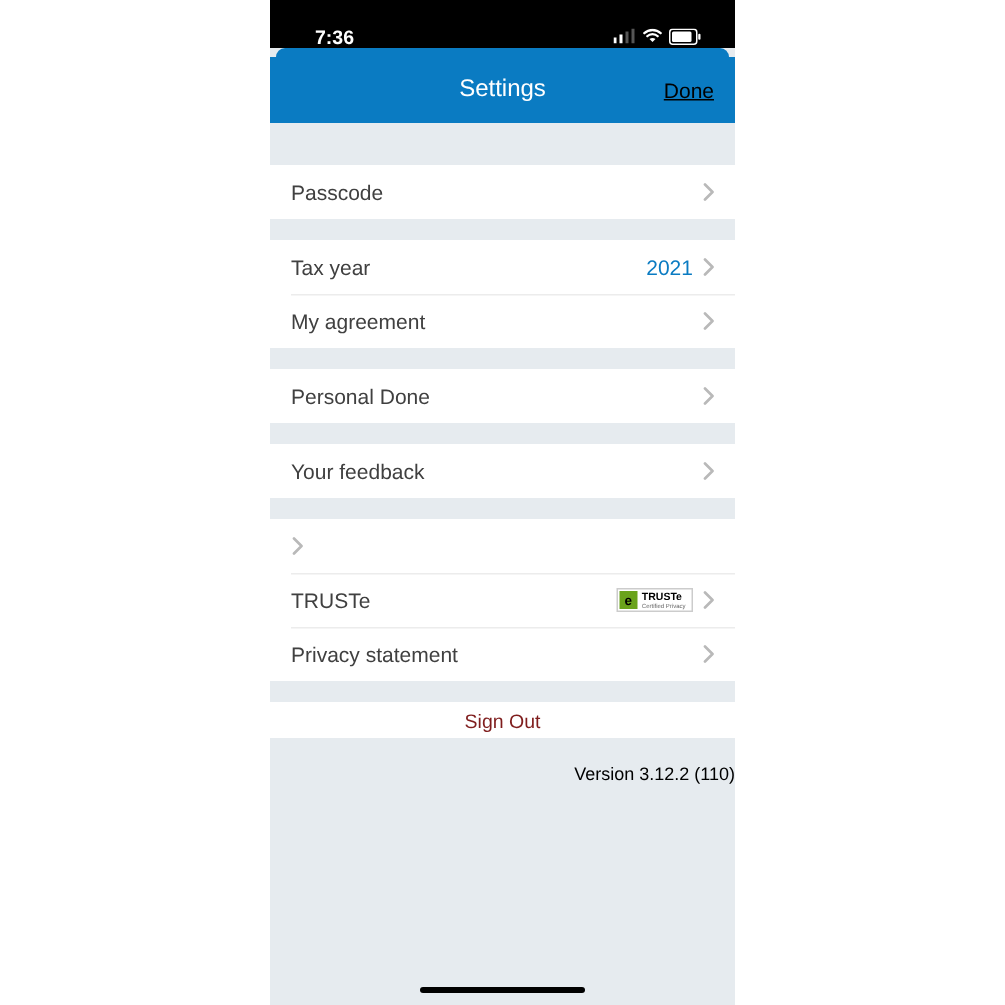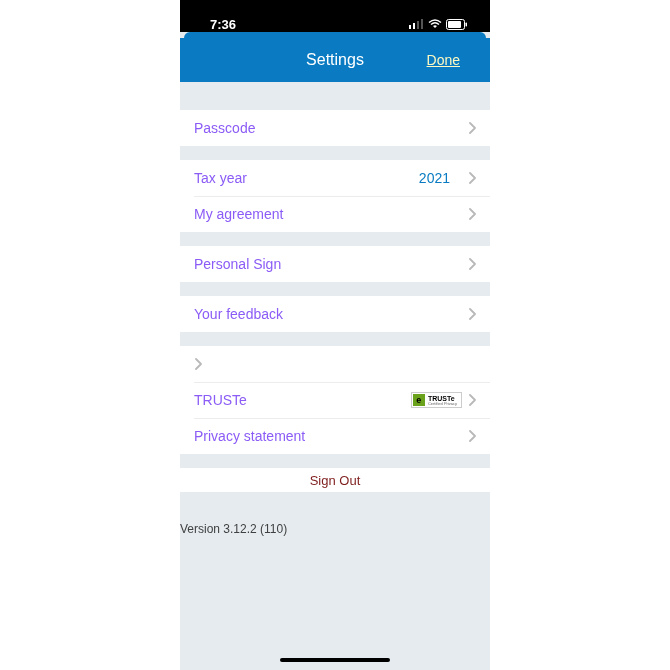--- a/index.html
+++ b/index.html
@@ -4,35 +4,35 @@
   <style>
     * { margin: 0; padding: 0; box-sizing: border-box; font-family: -apple-system, BlinkMacSystemFont, "Segoe UI", Helvetica, Arial, sans-serif; }
     body { background: #fff; display: flex; justify-content: center; align-items: flex-start; }
     .phone { width: 310px; height: 670px; background: #e6ebef; position: relative; overflow: hidden; }
     .statusbar { background: #000; height: 32px; color: #fff; display: flex; align-items: center; justify-content: space-between; padding: 16px 22px 0 30px; font-size: 13px; font-weight: 600; }
     .statusbar .right { display: flex; align-items: center; gap: 4px; }
     .sb-icon { display: inline-block; }
     .pretab { background: #0a7bc2; height: 6px; border-radius: 6px 6px 0 0; margin: 0 4px; }
     .header { background: #0a7bc2; height: 44px; display: flex; align-items: center; justify-content: center; position: relative; }
     .header-title { color: #fff; font-size: 16px; font-weight: 500; }
-    .header-done { position: absolute; right: 30px; color: #fef9c3; font-size: 14px; text-decoration: underline; cursor: pointer; }
+    .header-done { position: absolute; right: 14px; color: #000000; font-size: 14px; text-decoration: underline; cursor: pointer; }
     .gap { height: 28px; }
     .gap-sm { height: 14px; }
     .group { background: #fff; }
     .row { display: flex; align-items: center; height: 36px; padding: 0 14px; cursor: pointer; position: relative; }
     .row + .row::before { content: ""; position: absolute; top: 0; left: 14px; right: 0; height: 1px; background: #ececec; }
-    .row .label { flex: 1; font-size: 14px; color: #8b5cf6; }
-    .row .value { font-size: 14px; color: #0a7bc2; margin-right: 18px; }
+    .row .label { flex: 1; font-size: 14px; color: #404040; }
+    .row .value { font-size: 14px; color: #0a7bc2; margin-right: 6px; }
     .chev { color: #b9b9b9; }
     .truste-badge { display: flex; align-items: center; background: #fff; border: 1px solid #ccc; padding: 1px 4px 1px 1px; font-size: 6px; gap: 3px; margin-right: 6px; }
     .truste-badge .mark { background: #6aa31b; width: 12px; height: 12px; display: flex; align-items: center; justify-content: center; color: #000; font-weight: bold; font-size: 9px; }
     .truste-badge .txt .t1 { font-weight: bold; font-size: 7px; line-height: 1; }
     .truste-badge .txt .t2 { font-size: 4px; line-height: 1; color: #666; }
     .signout { background: #fff; height: 24px; display: flex; align-items: center; justify-content: center; font-size: 13px; color: #7f1d1d; cursor: pointer; }
-    .version-area { text-align: left; padding-top: 30px; font-size: 12px; color: #404040; }
+    .version-area { text-align: right; padding-top: 17px; font-size: 12px; color: #000000; }
     .home-indicator { position: absolute; bottom: 8px; left: 50%; transform: translateX(-50%); width: 110px; height: 4px; background: #000; border-radius: 3px; }
     svg { display: block; }
   </style>
 </head>
 <body>
 
 <div class="phone">
 
   <div class="statusbar">
     <span>7:36</span>
@@ -100,21 +100,21 @@
             <path d="M2 1 L7 6 L2 11" stroke="currentColor" stroke-width="1.8" fill="none" stroke-linecap="round" stroke-linejoin="round"></path>
           </svg>
         </span>
     </div>
   </div>
 
   <div class="gap-sm"></div>
 
   <div class="group">
     <div class="row">
-      <span class="label">Personal Sign</span>
+      <span class="label">Personal Done</span>
       <span class="chev">
           <svg width="8" height="12" viewBox="0 0 8 12">
             <path d="M2 1 L7 6 L2 11" stroke="currentColor" stroke-width="1.8" fill="none" stroke-linecap="round" stroke-linejoin="round"></path>
           </svg>
         </span>
     </div>
   </div>
 
   <div class="gap-sm"></div>
 

